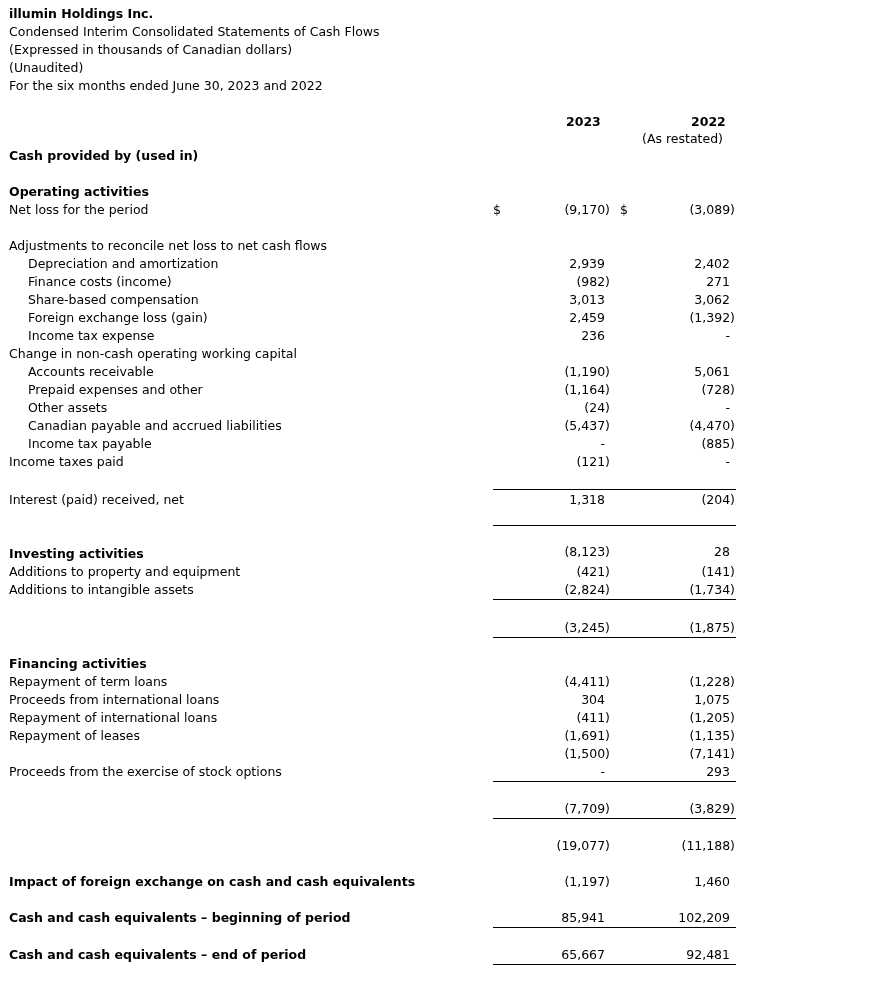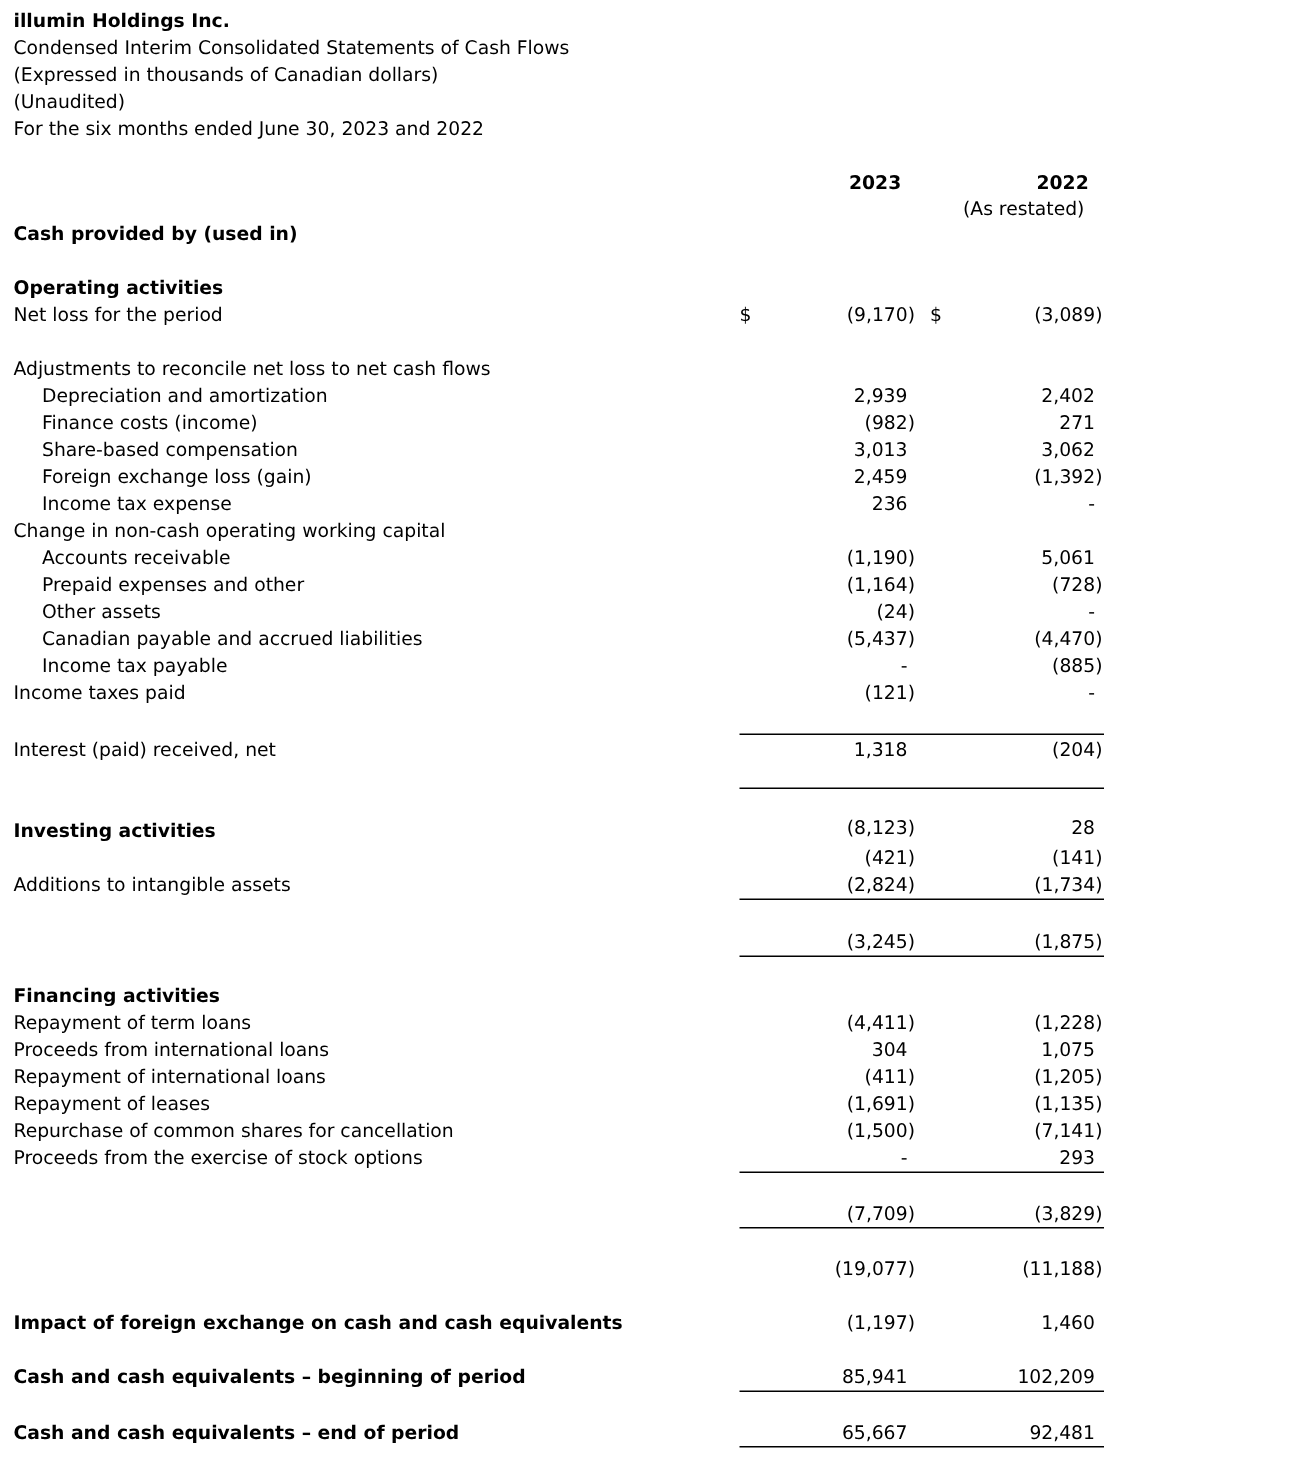--- a/index.html
+++ b/index.html
@@ -120,20 +120,21 @@
     <div class="rule" style="top: 489px;"></div>
     <div class="row" style="top: 507px; margin-top: 36px;">
       <span class="val c1 neg">(8,123)</span>
       <span class="val c2 pos">28</span>
     </div>
     <div class="rule" style="top: 525px;"></div>
     <div class="row" style="top: 545px;">
       <span class="lbl bold">Investing activities</span>
     </div>
     <div class="row" style="top: 563px;">
+      <span class="lbl">Additions to property and equipment</span>
       <span class="val c1 neg">(421)</span>
       <span class="val c2 neg">(141)</span>
     </div>
     <div class="row" style="top: 581px;">
       <span class="lbl">Additions to intangible assets</span>
       <span class="val c1 neg">(2,824)</span>
       <span class="val c2 neg">(1,734)</span>
     </div>
     <div class="rule" style="top: 599px;"></div>
     <div class="row" style="top: 619px;">
@@ -158,21 +159,20 @@
       <span class="lbl">Repayment of international loans</span>
       <span class="val c1 neg">(411)</span>
       <span class="val c2 neg">(1,205)</span>
     </div>
     <div class="row" style="top: 727px;">
       <span class="lbl">Repayment of leases</span>
       <span class="val c1 neg">(1,691)</span>
       <span class="val c2 neg">(1,135)</span>
     </div>
     <div class="row" style="top: 745px;">
-      <span class="lbl">Repurchase of common shares for cancellation</span>
       <span class="val c1 neg">(1,500)</span>
       <span class="val c2 neg">(7,141)</span>
     </div>
     <div class="row" style="top: 763px;">
       <span class="lbl">Proceeds from the exercise of stock options</span>
       <span class="val c1 dash">-</span>
       <span class="val c2 pos">293</span>
     </div>
     <div class="rule" style="top: 781px;"></div>
     <div class="row" style="top: 800px;">

